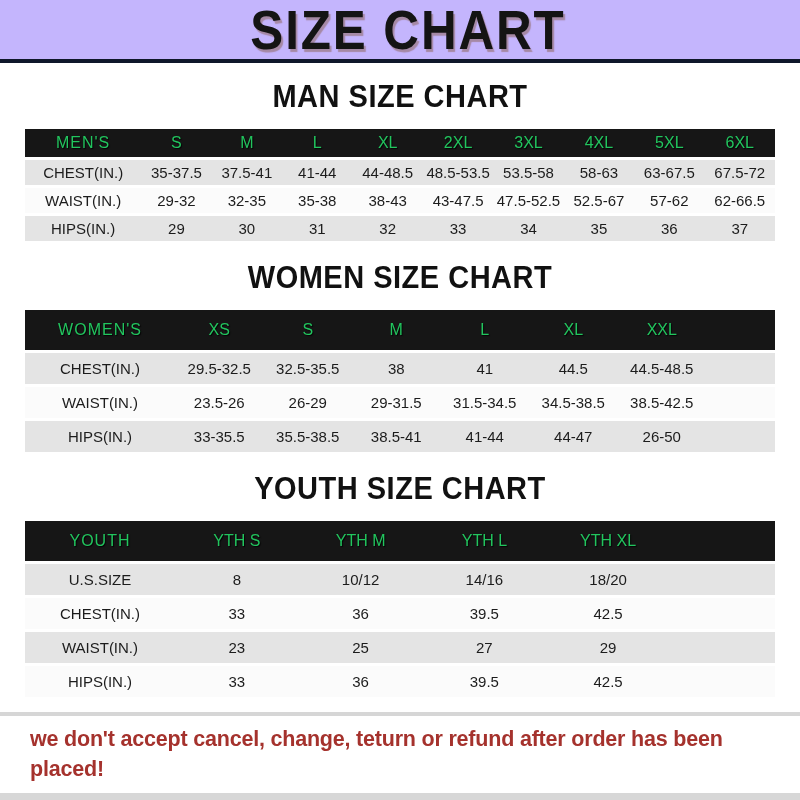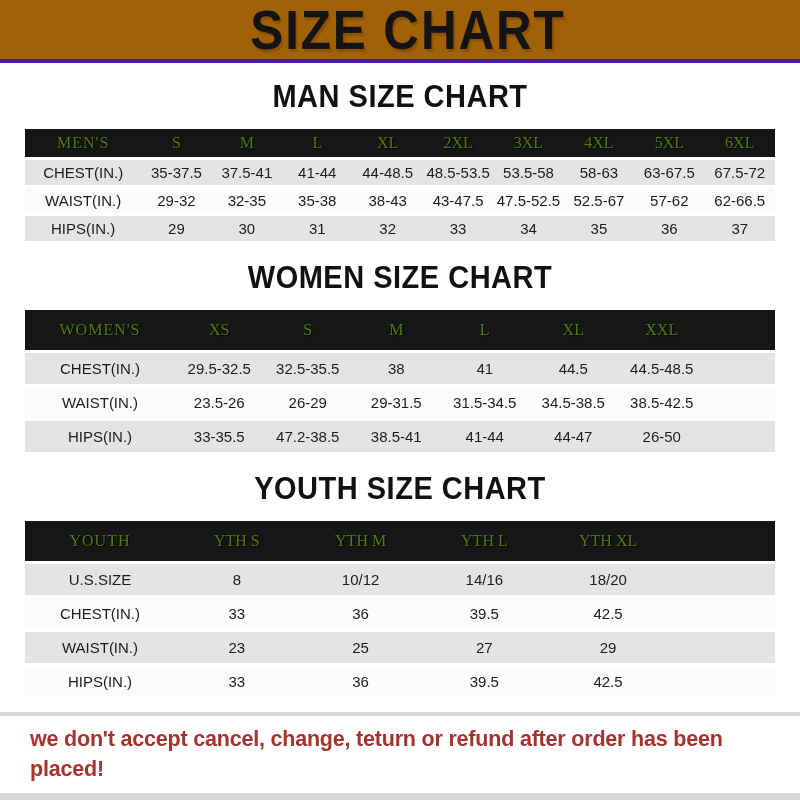--- a/index.html
+++ b/index.html
@@ -3,21 +3,21 @@
 <meta charset="utf-8">
 <style>
   html,body{margin:0;padding:0;}
   body{
     width:800px;height:800px;position:relative;overflow:hidden;
     background:#ffffff;font-family:"Liberation Sans", sans-serif;
     -webkit-font-smoothing:antialiased;
   }
   
   .banner{
-    height:59px;background:#a16207;border-bottom:4px solid #4c1d95;
+    height:59px;background:#c4b5fd;border-bottom:4px solid #0f172a;
     display:flex;align-items:center;justify-content:center;padding-left:16px;
   }
   .banner-title{
     font-size:52px;font-weight:bold;color:#141414;letter-spacing:2px;
     display:inline-block;transform:scale(0.95,1.08);
     text-shadow:2px 2px 1px rgba(110,55,0,0.35);
     white-space:nowrap;
   }
   
   .section-heading{
@@ -29,23 +29,22 @@
   
   table.size-table{
     width:750px;margin:0 auto;table-layout:fixed;
     border-collapse:separate;border-spacing:0 3px;
   }
   table.size-table th, table.size-table td{
     text-align:center;font-size:15px;color:#1c1c1c;
     padding:4px 0;overflow:hidden;white-space:nowrap;
   }
   tr.hdr th{
-    background:#161616;color:#4d7c0f;font-weight:normal;font-size:16px;
+    background:#161616;color:#22c55e;font-weight:normal;font-size:16px;
     text-shadow:1px 1px 1px rgba(0,0,0,0.8);
-    font-family:Liberation Serif, serif;
   }
   th.corner{
     text-align:left;padding-left:14px;font-weight:bold;font-size:20px;
     letter-spacing:1px;
   }
   tr.row-gray td{background:#E4E4E4;}
   tr.row-white td{background:#FBFBFB;}
   td.row-label{font-size:15px;color:#222;}
   
   table.women tr.hdr th, table.youth tr.hdr th{padding:11px 12px;}
@@ -175,21 +174,21 @@
     <td>26-29</td>
     <td>29-31.5</td>
     <td>31.5-34.5</td>
     <td>34.5-38.5</td>
     <td>38.5-42.5</td>
     <td></td>
   </tr>
   <tr class="row-gray">
     <td class="row-label">HIPS(IN.)</td>
     <td>33-35.5</td>
-    <td>47.2-38.5</td>
+    <td>35.5-38.5</td>
     <td>38.5-41</td>
     <td>41-44</td>
     <td>44-47</td>
     <td>26-50</td>
     <td></td>
   </tr>
 </tbody>
   </table>
 
 <div class="section-heading">YOUTH SIZE CHART</div>

